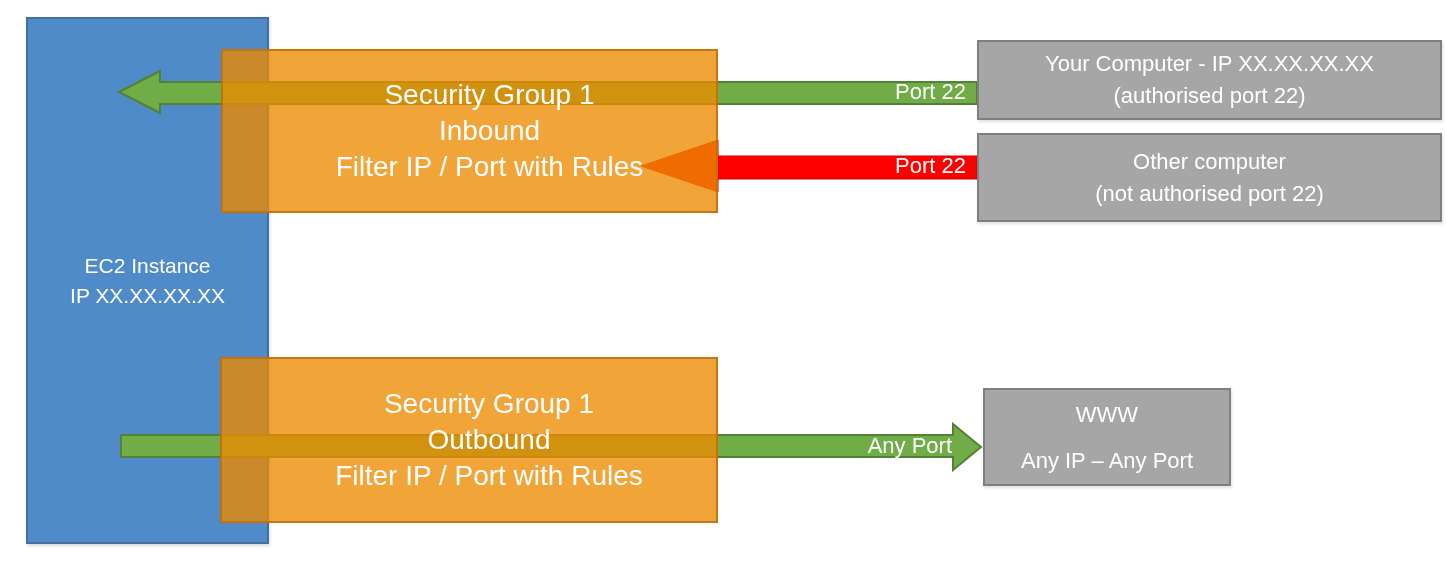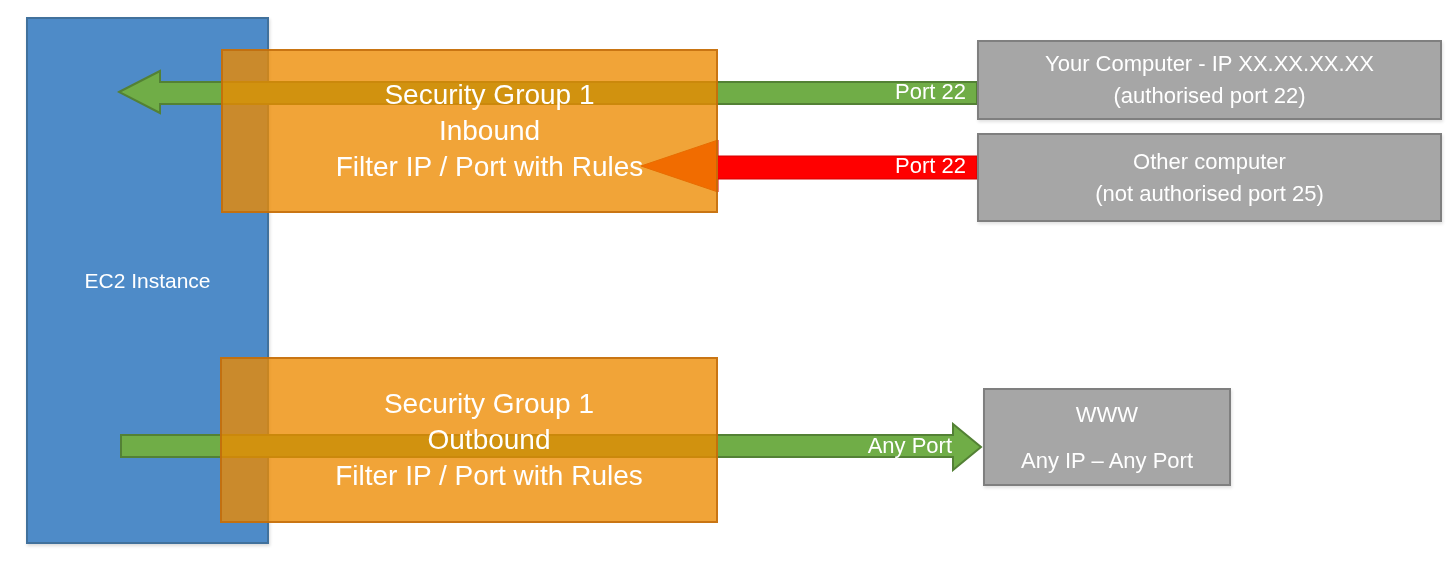--- a/index.html
+++ b/index.html
@@ -82,20 +82,21 @@
   .label-port22-red   { right: 480px; top: 153px; }
   .label-anyport      { right: 494px; top: 433px; }
 </style>
 </head>
 <body>
 
 <div class="canvas">
 
   <div class="box ec2-box">
     <div class="line">EC2 Instance</div>
+    <div class="line">IP XX.XX.XX.XX</div>
   </div>
 
   <svg class="arrow arrow-top-green" width="862" height="46" viewBox="0 0 862 46">
     <polygon class="poly-green" points="2,23 43,2 43,13 860,13 860,35 43,35 43,44"></polygon>
   </svg>
 
   <svg class="arrow arrow-red" width="340" height="55" viewBox="0 0 340 55">
     <polygon class="poly-red" points="2,28 79,2 79,18 338,18 338,41 79,41 79,54"></polygon>
   </svg>
 
@@ -115,21 +116,21 @@
     <div class="line">Filter IP / Port with Rules</div>
   </div>
 
   <div class="box gray-box your-computer">
     <div class="line">Your Computer - IP XX.XX.XX.XX</div>
     <div class="line">(authorised port 22)</div>
   </div>
 
   <div class="box gray-box other-computer">
     <div class="line">Other computer</div>
-    <div class="line">(not authorised port 25)</div>
+    <div class="line">(not authorised port 22)</div>
   </div>
 
   <div class="box gray-box www-box">
     <div class="line">WWW</div>
     <div class="line">Any IP – Any Port</div>
   </div>
 
   <div class="port-label label-port22-green">Port 22</div>
   <div class="port-label label-port22-red">Port 22</div>
   <div class="port-label label-anyport">Any Port</div>

